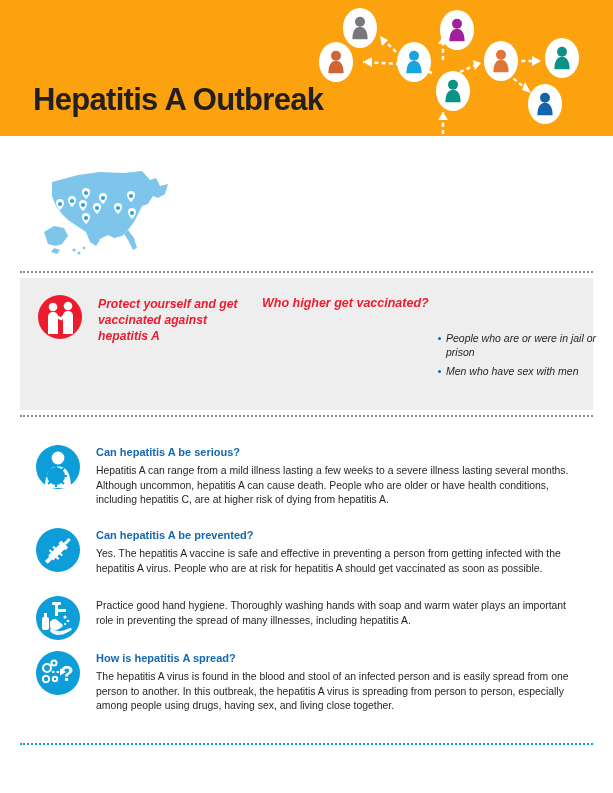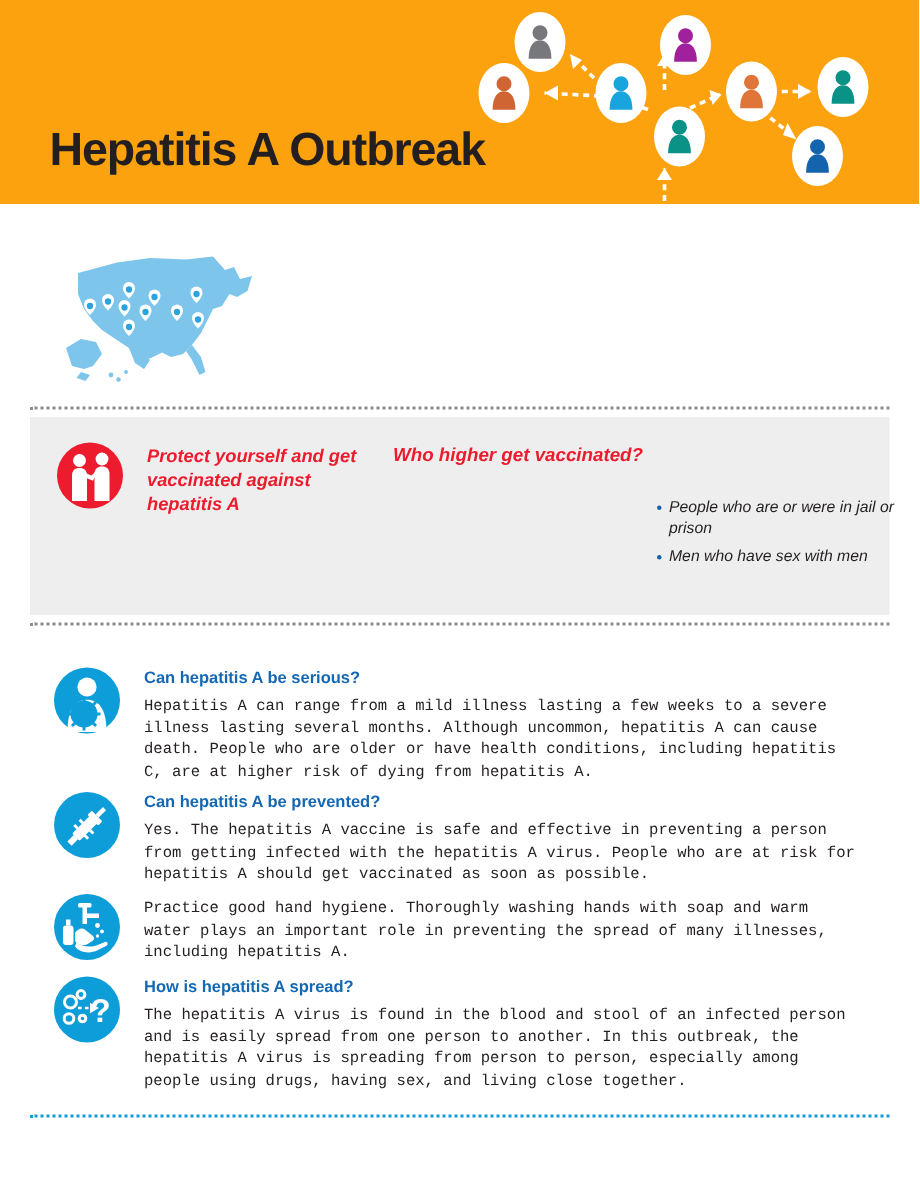--- a/index.html
+++ b/index.html
@@ -164,21 +164,20 @@
     font-size: 11px;
     font-weight: bold;
     color: #1468b3;
     margin-bottom: 4px;
     line-height: 16px;
   }
   .qa-text {
     font-size: 10.4px;
     line-height: 14.6px;
     color: #231f20;
-    font-family: Liberation Mono, monospace;
   }
 
   svg { display: block; }
 </style>
 </head>
 <body>
 
 <div class="page">
 
   <div class="header">

